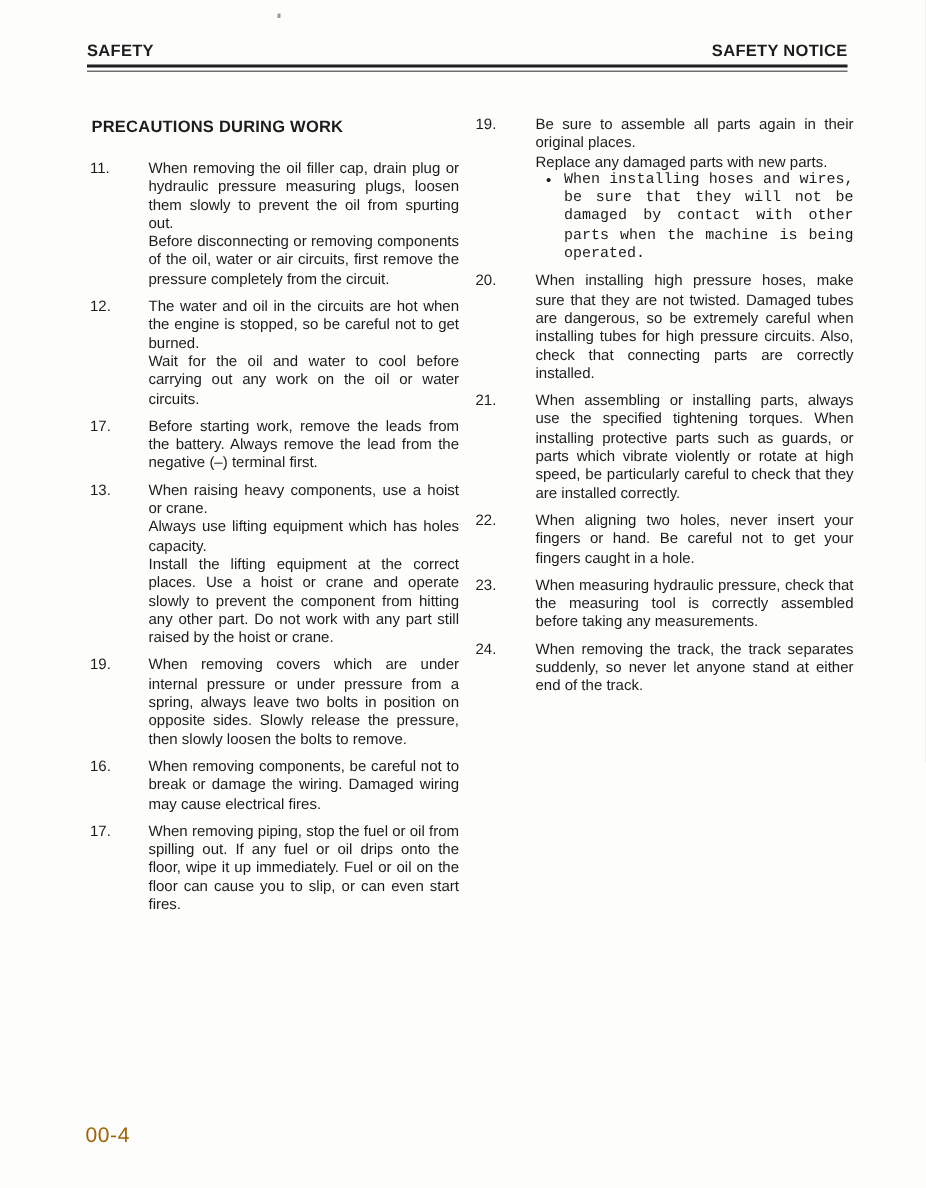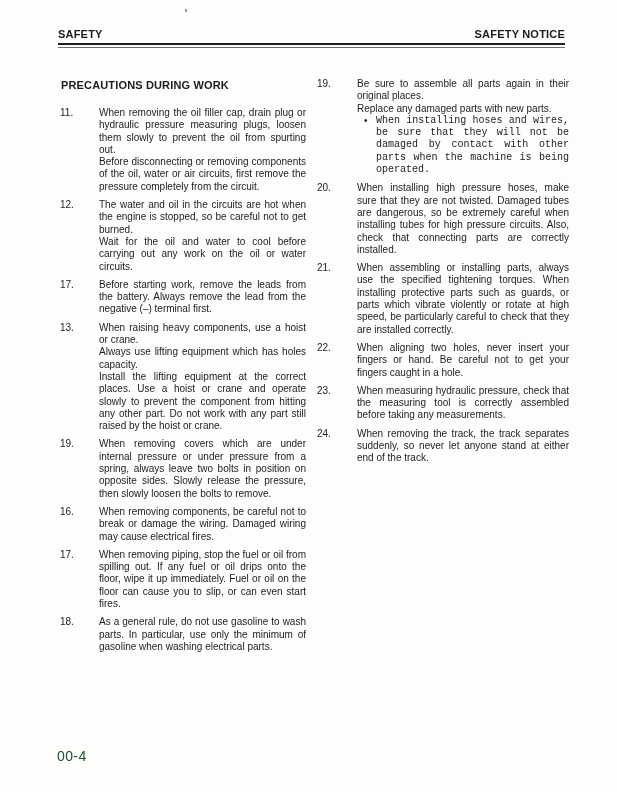--- a/index.html
+++ b/index.html
@@ -35,21 +35,21 @@
   .item { display:flex; margin-bottom:6px; font-size:10px; line-height:12.3px;gap:19px; }
   .item .num { flex:0 0 20px; }
   .col.right .item .num { flex:0 0 21px; }
   .item .body { flex:1; text-align:justify; }
   .item .body p { margin:0; }
   .bullet-row { display:flex; padding-left:7px; }
   .bullet-row .dot { flex:0 0 12px; }
   .bullet-row p { margin:0; flex:1; text-align:justify;font-family:Liberation Mono, monospace; }
   .footer {
     position:absolute; left:57px; bottom:28px;
-    font-size:14px; letter-spacing:0.4px; color:#14532d;
+    font-size:14px; letter-spacing:0.4px; color:#a16207;
   }
   .speck { position:absolute; background:#9a9a9a; }
 </style>
 </head>
 <body>
 
 <div class="page">
   <div class="header">
     <span>SAFETY</span>
     <span>SAFETY NOTICE</span>
@@ -98,26 +98,20 @@
           <div class="body">
             <p>When removing components, be careful not to break or damage the wiring. Damaged wiring may cause electrical fires.</p>
           </div>
         </div>
         <div class="item">
           <span class="num">17.</span>
           <div class="body">
             <p>When removing piping, stop the fuel or oil from spilling out. If any fuel or oil drips onto the floor, wipe it up immediately. Fuel or oil on the floor can cause you to slip, or can even start fires.</p>
           </div>
         </div>
-        <div class="item">
-          <span class="num">18.</span>
-          <div class="body">
-            <p>As a general rule, do not use gasoline to wash parts. In particular, use only the minimum of gasoline when washing electrical parts.</p>
-          </div>
-        </div>
       </div>
     <div class="col right" id="col-right">
         <div class="item">
           <span class="num">19.</span>
           <div class="body">
             <p>Be sure to assemble all parts again in their original places.</p>
             <p>Replace any damaged parts with new parts.</p>
             <div class="bullet-row">
               <span class="dot">•</span>
               <p>When installing hoses and wires, be sure that they will not be damaged by contact with other parts when the machine is being operated.</p>

